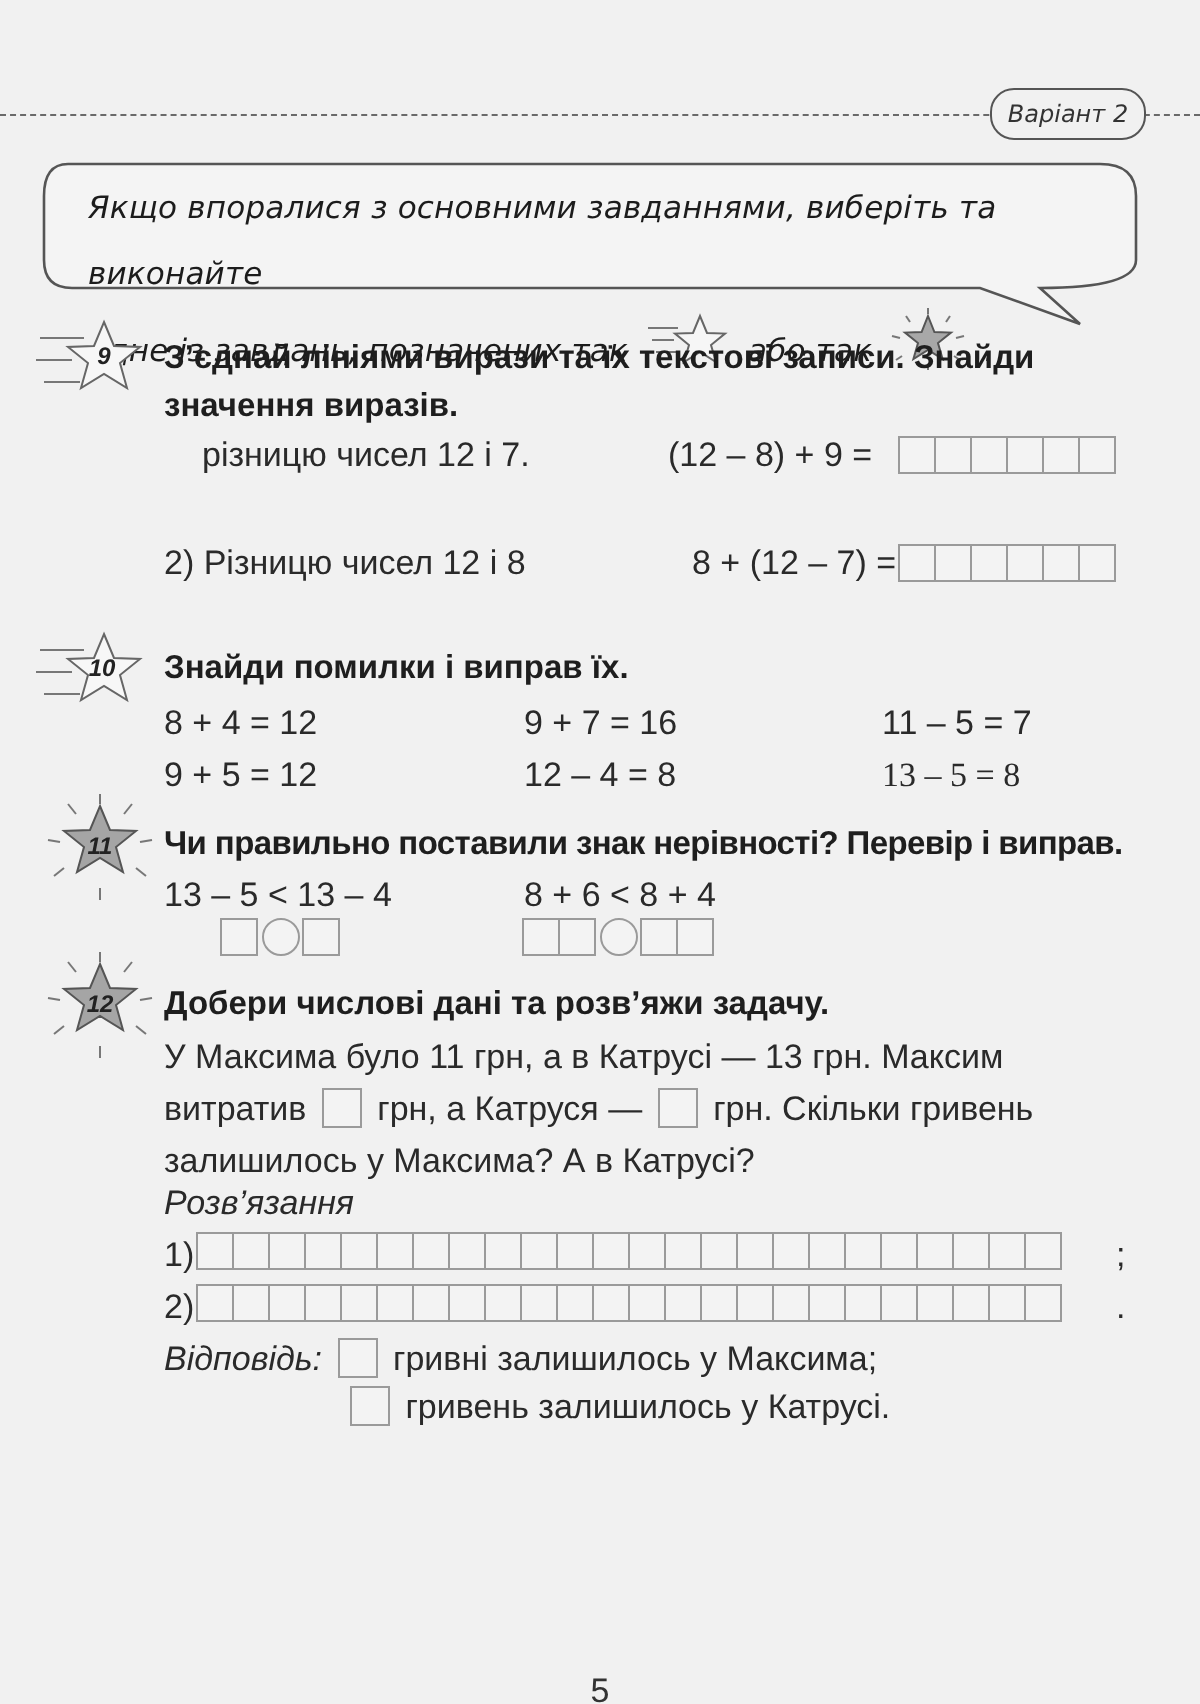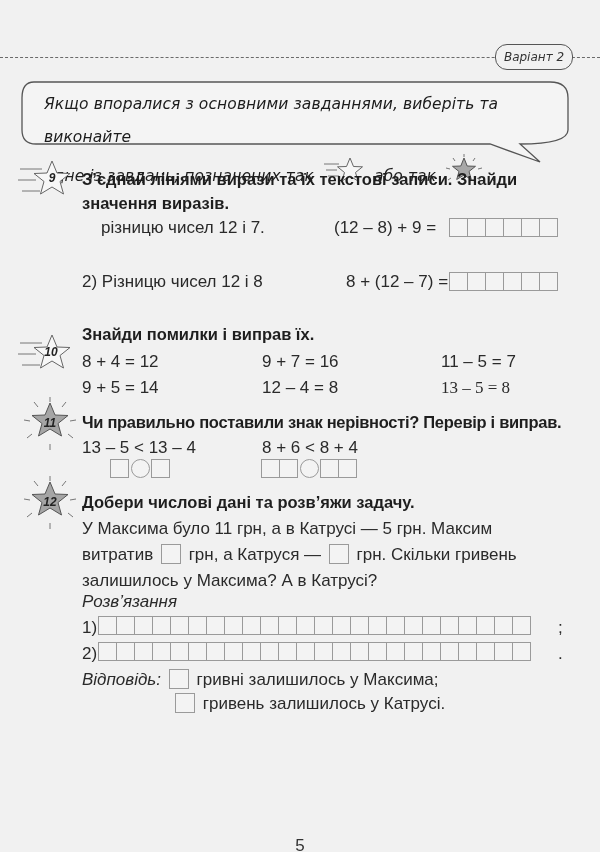--- a/index.html
+++ b/index.html
@@ -120,34 +120,34 @@
 <div class="abs txt" style="left:334px; top:270px;margin-left:12px;">8 + (12 – 7) =</div>
 <div class="abs cells" style="left:449px; top:272px;">
   <div class="cell"></div>
     <div class="cell"></div>
     <div class="cell"></div>
     <div class="cell"></div>
     <div class="cell"></div>
     <div class="cell"></div>
 </div>
 
-<div class="abs star-badge" style="left:14px; top:332px;">
+<div class="abs star-badge" style="left:14px; top:314px;">
   <svg width="60" height="46" viewBox="0 0 60 46">
     <line x1="6" y1="11" x2="28" y2="11" stroke="#777" stroke-width="1"></line>
     <line x1="4" y1="22" x2="22" y2="22" stroke="#777" stroke-width="1"></line>
     <line x1="8" y1="33" x2="26" y2="33" stroke="#777" stroke-width="1"></line>
     <polygon points="38,3 43,15 56,15.5 46,23.5 49.5,36 38,29 26.5,36 30,23.5 20,15.5 33,15" fill="#f7f7f7" stroke="#666" stroke-width="1"></polygon>
   </svg>
   <span class="num" style="left:26px;top:13px;">10</span>
 </div>
 <div class="abs task-head" style="left:82px; top:322px;">Знайди помилки і виправ їх.</div>
 <div class="abs txt" style="left:82px; top:350px;text-align:right;">8 + 4 = 12</div>
 <div class="abs txt" style="left:262px; top:350px;">9 + 7 = 16</div>
 <div class="abs txt" style="left:441px; top:350px;">11 – 5 = 7</div>
-<div class="abs txt" style="left:82px; top:376px;">9 + 5 = 14</div>
+<div class="abs txt" style="left:82px; top:376px;">9 + 5 = 12</div>
 <div class="abs txt" style="left:262px; top:376px;">12 – 4 = 8</div>
 <div class="abs txt" style="left:441px; top:376px;font-family:Liberation Serif, serif;">13 – 5 = 8</div>
 
 <div class="abs star-badge" style="left:22px; top:396px;">
   <svg width="56" height="56" viewBox="0 0 56 56">
     <g stroke="#777" stroke-width="1">
       <line x1="28" y1="1" x2="28" y2="6"></line>
         <line x1="12" y1="6" x2="16" y2="11"></line>
         <line x1="44" y1="6" x2="40" y2="11"></line>
       <line x1="2" y1="24" x2="8" y2="25"></line>
@@ -187,21 +187,21 @@
       <line x1="5" y1="42" x2="10" y2="38"></line>
         <line x1="51" y1="42" x2="46" y2="38"></line>
         <line x1="28" y1="54" x2="28" y2="48"></line>
     </g>
     <polygon points="28,7 33,19 46,19.5 36,27.5 39.5,40 28,33 16.5,40 20,27.5 10,19.5 23,19" fill="#a5a5a5" stroke="#555" stroke-width="1"></polygon>
   </svg>
   <span class="num" style="left:17px;top:20px;">12</span>
 </div>
 <div class="abs task-head" style="left:82px; top:490px;">Добери числові дані та розв’яжи задачу.</div>
 <div class="abs txt" style="left:82px; top:516px; width:500px; line-height:26px;">
-  <div>У Максима було 11 грн, а в Катрусі — 5 грн. Максим</div>
+  <div>У Максима було 11 грн, а в Катрусі — 13 грн. Максим</div>
   <div>
     <span>витратив</span>
     <span class="inl-box"></span>
     <span>грн, а Катруся —</span>
     <span class="inl-box"></span>
     <span>грн. Скільки гривень</span>
   </div>
   <div>залишилось у Максима? А в Катрусі?</div>
 </div>
 <div class="abs txt italic" style="left:82px; top:590px;">Розв’язання</div>

